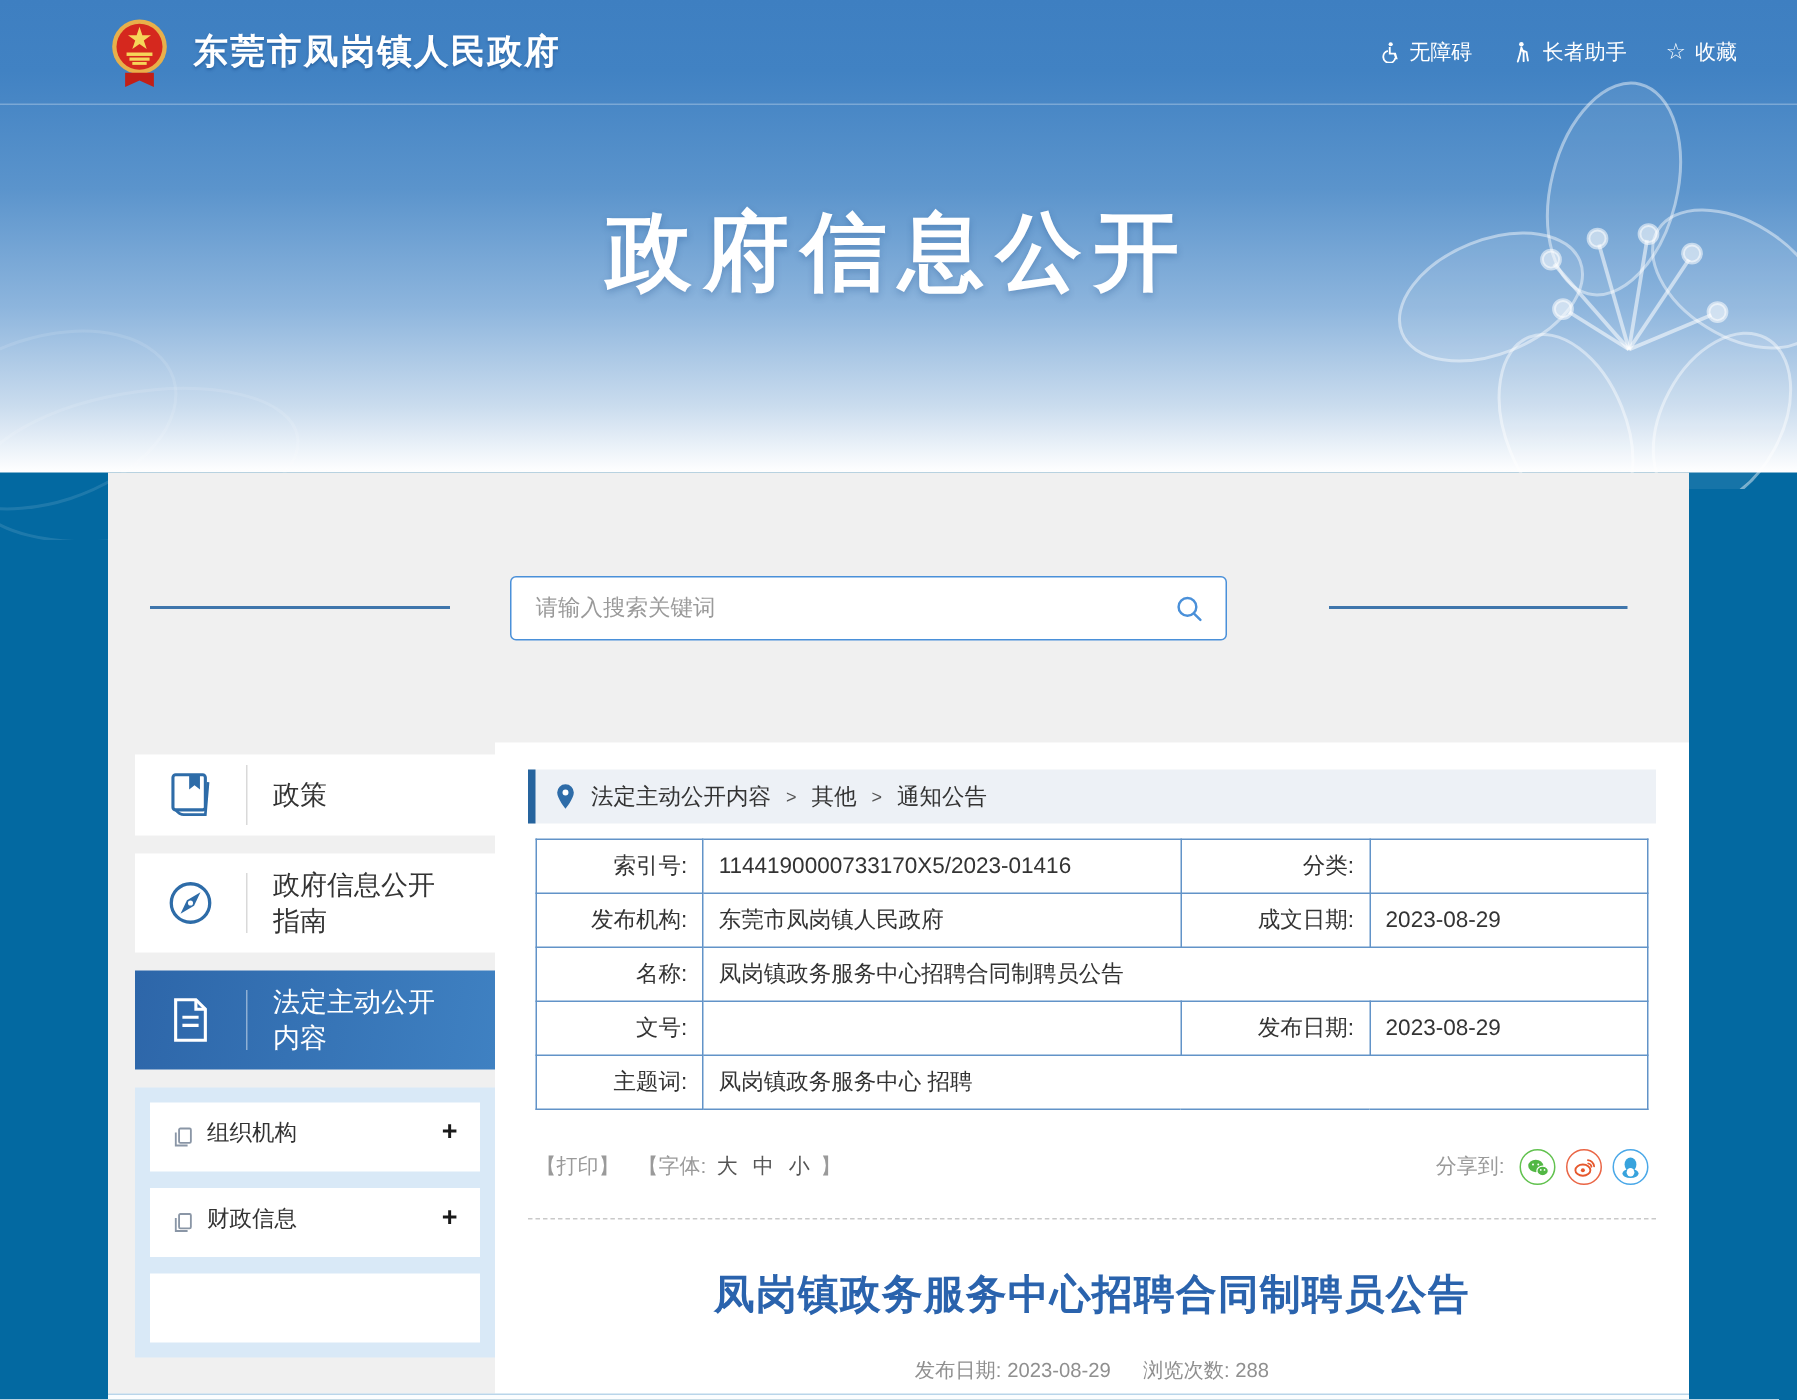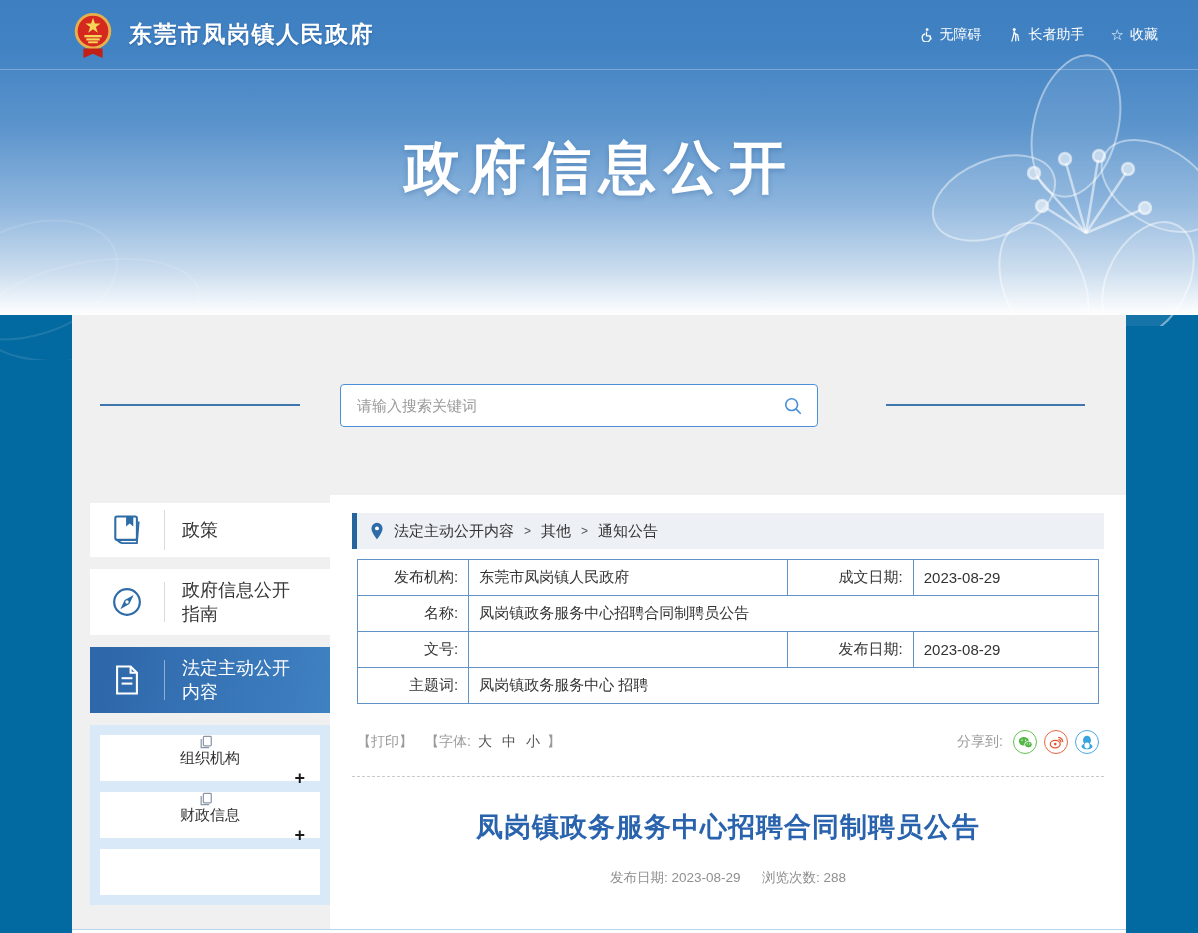--- a/index.html
+++ b/index.html
@@ -47,22 +47,22 @@
   .side-item { background: #fff; height: 66px; display: flex; align-items: center; margin-bottom: 12px; cursor: pointer; }
   .side-item.h1 { height: 54px; }
   .side-icon { width: 74px; display: flex; align-items: center; justify-content: center; flex: none; }
   .side-divider { width: 1px; height: 40px; background: #d9d9d9; flex: none; }
   .side-label { padding-left: 17px; font-size: 18px; color: #333; line-height: 1.35; width: 130px; }
   .side-item.active { background: linear-gradient(100deg, #2d66a9 0%, #3f81c2 100%); }
   .side-item.active .side-label { color: #fff; }
   .side-item.active .side-divider { background: rgba(255,255,255,.45); }
 
   .side-sub { background: #d9e9f7; padding: 10px 10px 10px 10px; }
-  .sub-item { background: #fff; height: 46px; display: flex; align-items: center; padding: 0 15px;
-    margin-bottom: 11px; font-size: 15px; color: #333; cursor: pointer; flex-direction: column; }
+  .sub-item { background: #fff; height: 46px; display: flex; align-items: flex-end; padding: 16px 15px;
+    margin-bottom: 11px; font-size: 15px; color: #333; cursor: pointer; }
   .sub-item:last-child { margin-bottom: 0; }
   .sub-doc { margin-right: 9px; display: flex; }
   .sub-plus { margin-left: auto; font-size: 18px; font-weight: bold; color: #1a1a1a; }
 
   .main-panel { flex: 1; background: #fff; padding: 18px 22px 0 22px; }
   .breadcrumb { height: 36px; background: #edf1f6; border-left: 5px solid #26649e;
     display: flex; align-items: center; padding: 0 13px; font-size: 15px; color: #333; }
   .crumb-pin { display: flex; margin-right: 10px; }
   .crumb-link { cursor: pointer; }
   .crumb-sep { color: #555; font-size: 12px; margin: 0 10px; }
@@ -272,20 +272,26 @@
         </div>
 
         <table class="info-table">
           <colgroup>
               <col style="width:15%">
               <col style="width:43%">
               <col style="width:17%">
               <col style="width:25%">
             </colgroup>
           <tbody>
+              <tr>
+            <td class="lbl">索引号:</td>
+            <td>1144190000733170X5/2023-01416</td>
+            <td class="lbl">分类:</td>
+            <td></td>
+          </tr>
           <tr>
             <td class="lbl">发布机构:</td>
             <td>东莞市凤岗镇人民政府</td>
             <td class="lbl">成文日期:</td>
             <td>2023-08-29</td>
           </tr>
           <tr>
             <td class="lbl">名称:</td>
             <td colspan="3">凤岗镇政务服务中心招聘合同制聘员公告</td>
           </tr>

